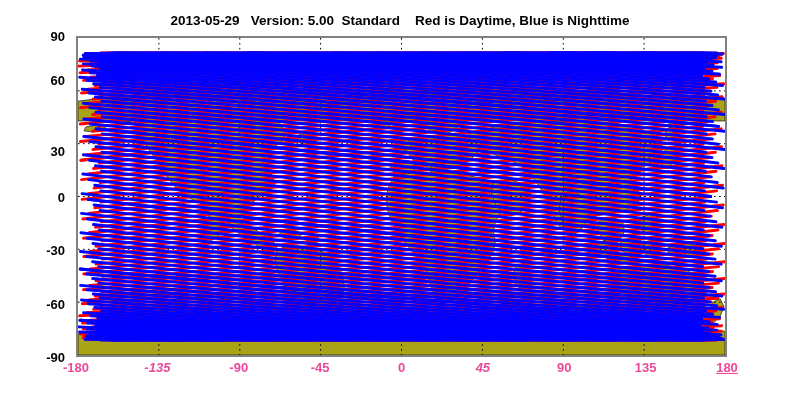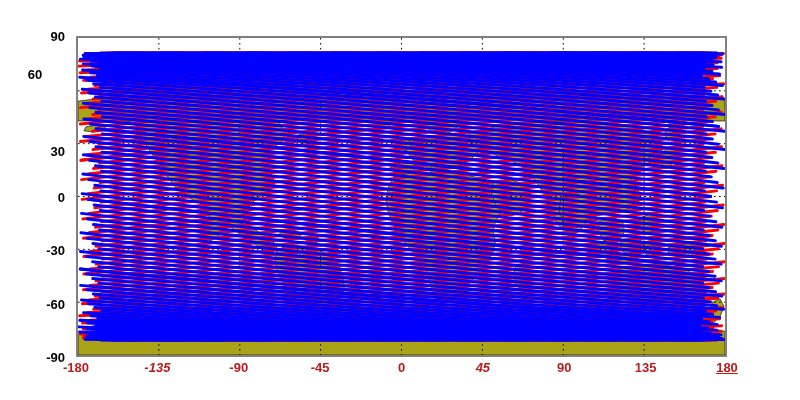--- a/index.html
+++ b/index.html
@@ -23,29 +23,30 @@
 
   
   .ylab{
     position:absolute;right:735px;
     font-size:13px;font-weight:bold;color:#000000;
     text-align:right;white-space:nowrap;transform:translateY(-50%);
     width:60px;
   }
   .xlab{
     position:absolute;top:360px;
-    font-size:13px;font-weight:bold;color:#b91c1c;
+    font-size:13px;font-weight:bold;color:#ec4899;
     text-align:center;white-space:nowrap;transform:translateX(-50%);
   }
 </style>
 </head>
 <body>
 
 <div id="root">
 
+  <div id="title">2013-05-29   Version: 5.00  Standard    Red is Daytime, Blue is Nighttime</div>
 
   <div id="plot">
     <div id="plotinner">
       <svg viewBox="0 0 651 321" preserveAspectRatio="none">
 
         <defs>
           <clipPath id="clipPlot">
               <rect x="0" y="0" width="651" height="321"></rect>
             </clipPath>
         </defs>
@@ -395,21 +396,21 @@
               <path d="M623.7,15.6 L587.6,15.4 L550.5,15.3 L512.4,15.2 L473.8,15.2" stroke="#0000FF"></path>
             </g>
 
         </g>
       </svg>
     </div>
   </div>
 
   <div id="ylabels">
       <div class="ylab" style="top: 36px;">90</div>
-      <div class="ylab" style="top: 74px; text-align: center;">60</div>
+      <div class="ylab" style="top: 80px;">60</div>
       <div class="ylab" style="top: 143px; margin-top: 8px;">30</div>
       <div class="ylab" style="top: 196.5px;">0</div>
       <div class="ylab" style="top: 250px;">-30</div>
       <div class="ylab" style="top: 303.5px;">-60</div>
       <div class="ylab" style="top: 357px;">-90</div>
     </div>
   <div id="xlabels">
       <div class="xlab" style="left: 76px;">-180</div>
       <div class="xlab" style="left: 157.375px; font-style: italic;">-135</div>
       <div class="xlab" style="left: 238.75px;">-90</div>

